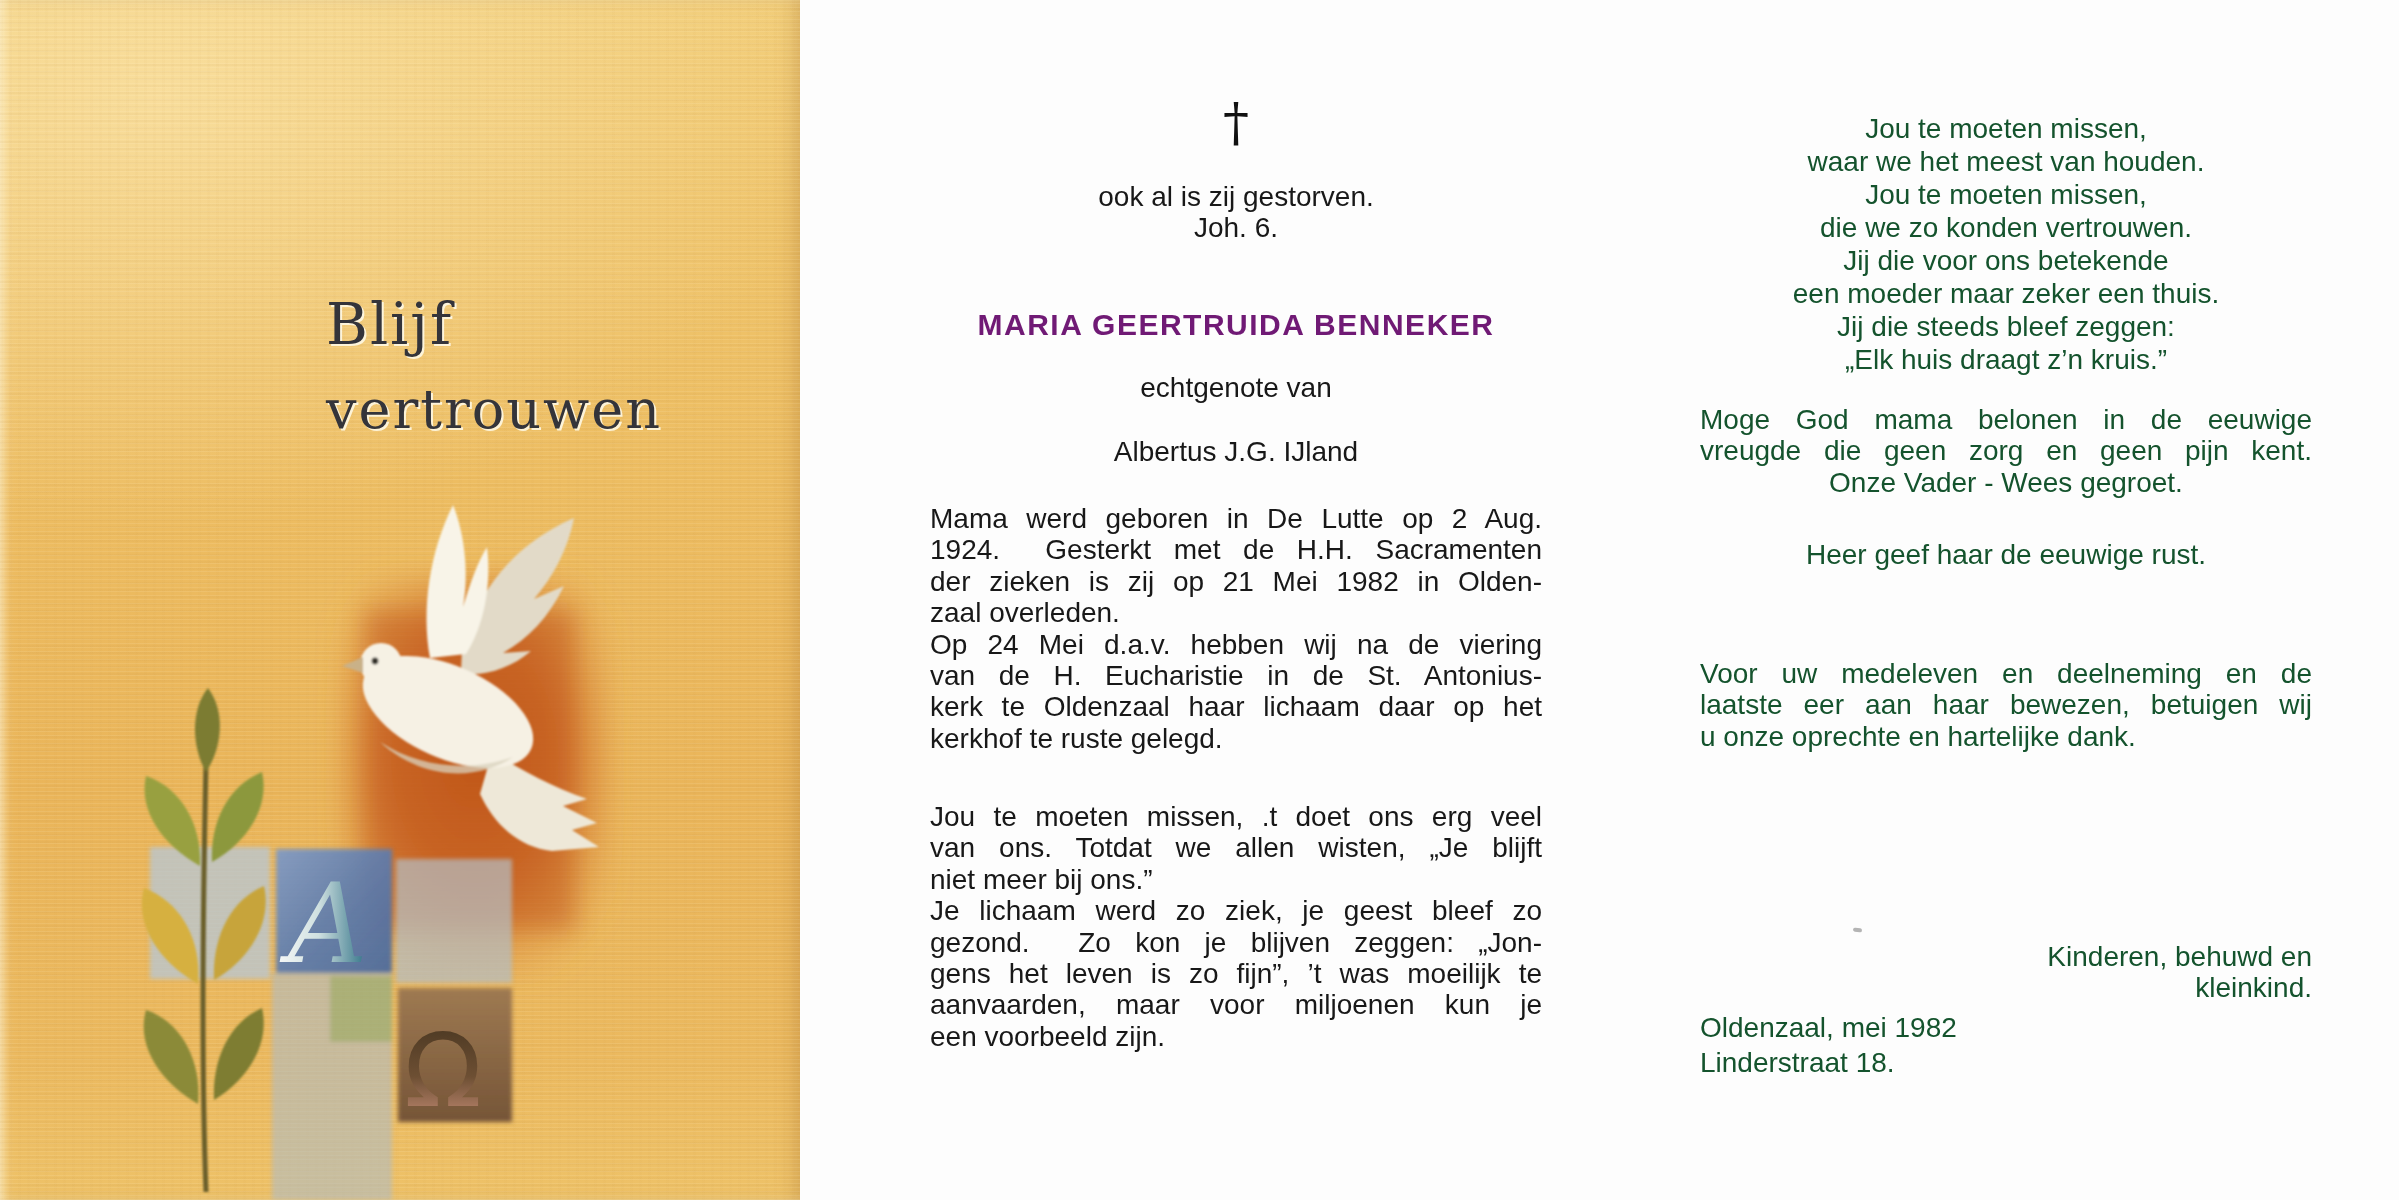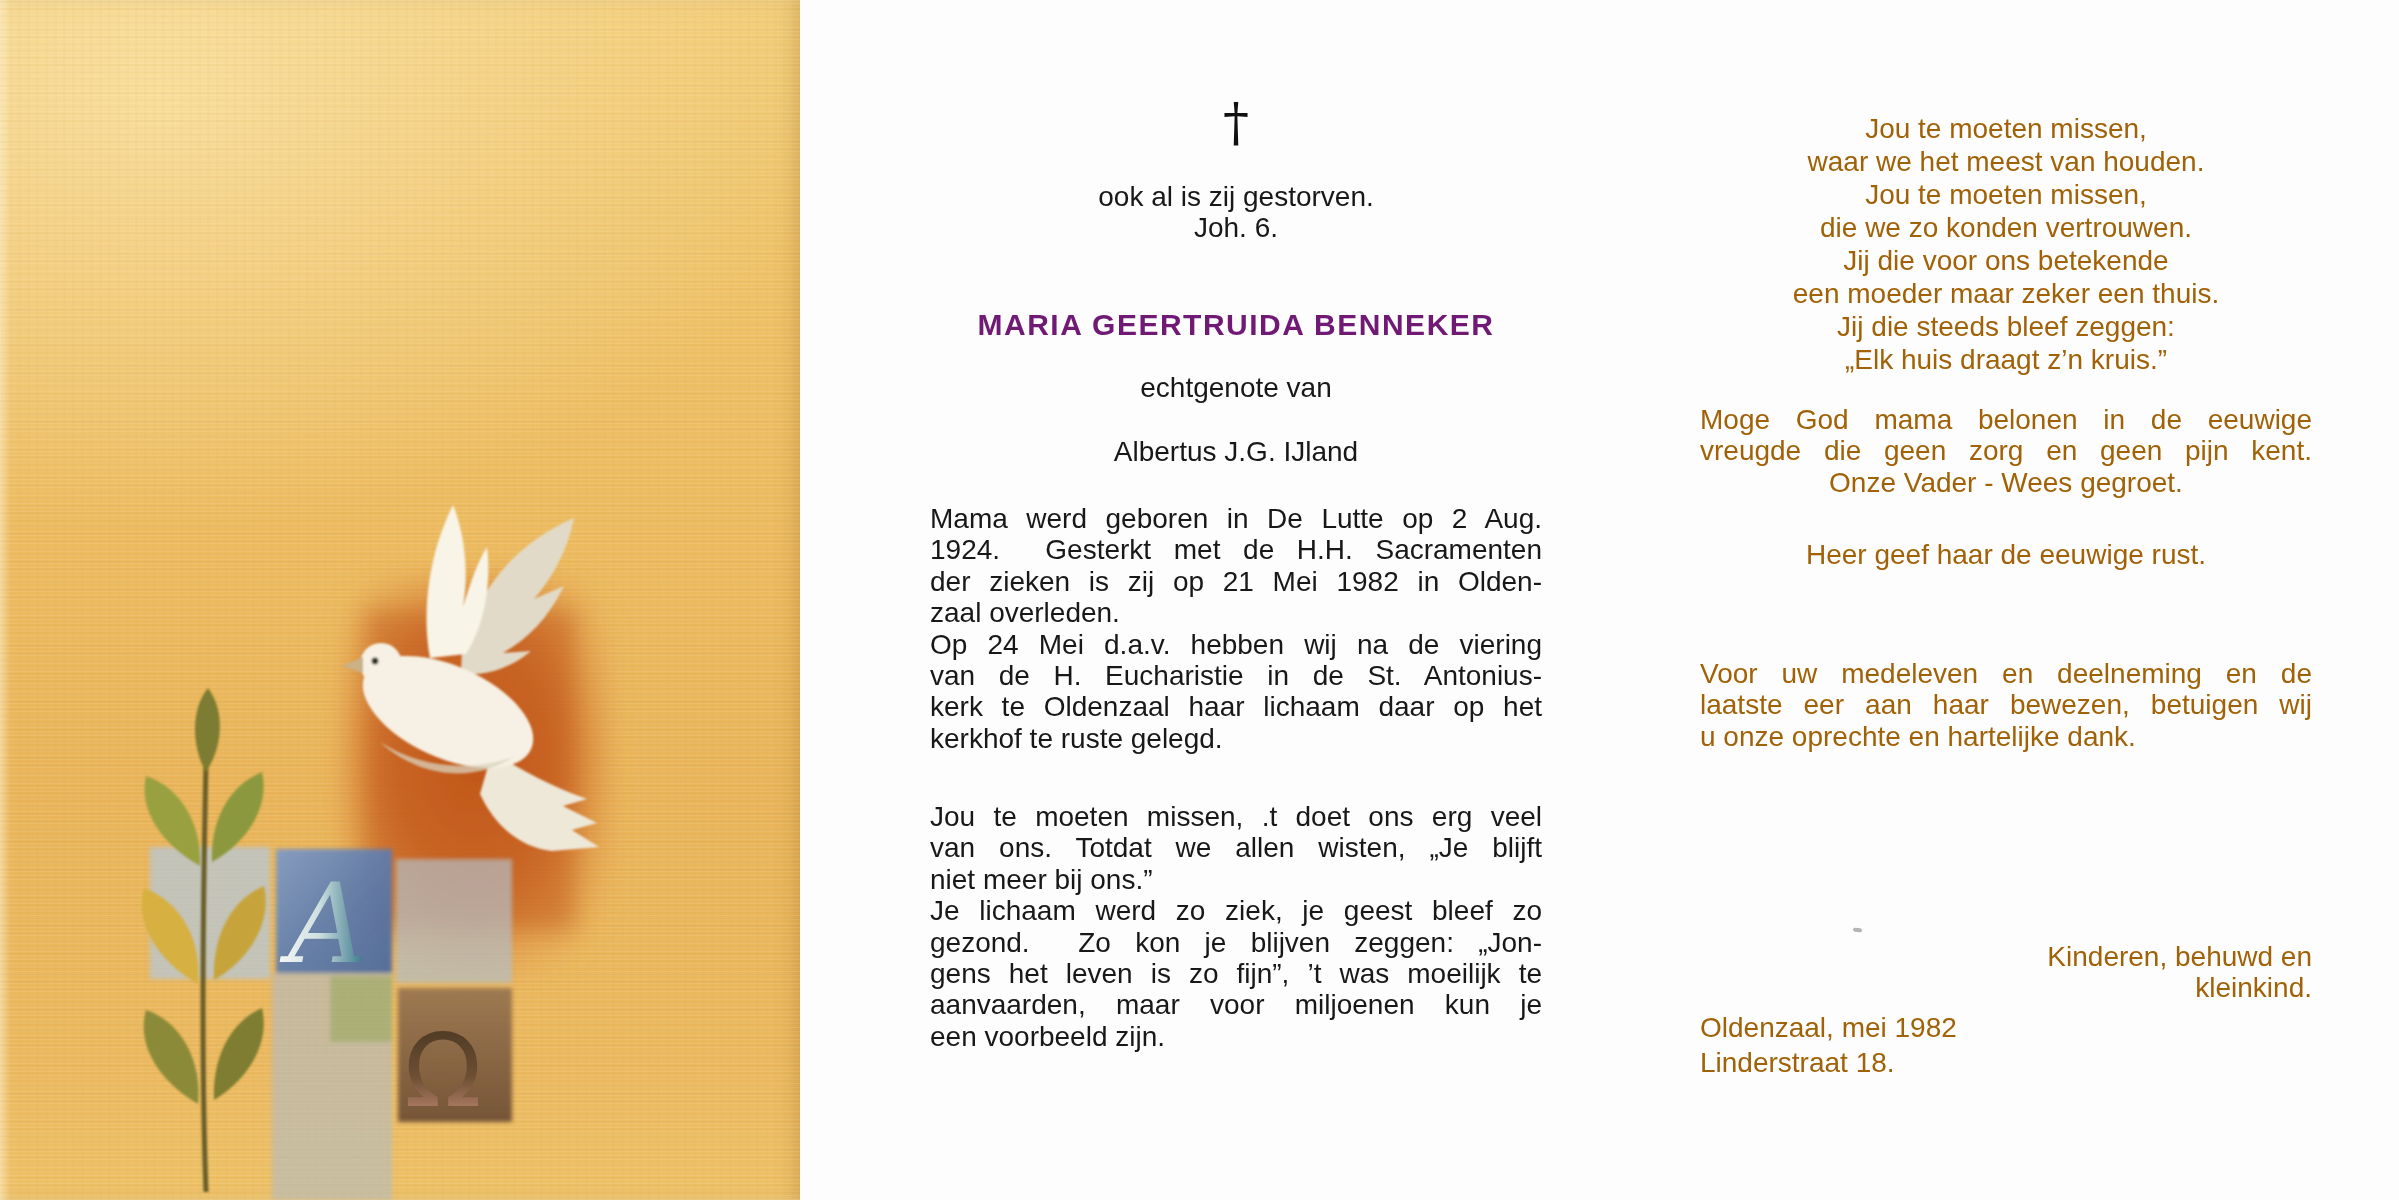--- a/index.html
+++ b/index.html
@@ -31,21 +31,21 @@
     font-family:"DejaVu Serif","Liberation Serif",serif;
     color:#34343a;letter-spacing:2px;
     text-shadow:2px 2px 0 rgba(255,252,235,.85);
   }
   .card-title .t1{font-size:57px;line-height:57px;}
   .card-title .t2{font-size:54px;line-height:54px;margin-top:30px;}
 
   
   .page-col{position:absolute;top:0;height:1200px;color:#181818;}
   #page-center{left:930px;width:612px;}
-  #page-right{left:1700px;width:612px;color:#a16207;}
+  #page-right{left:1700px;width:612px;color:#14532d;}
 
   .line{
     font-size:28px;line-height:31.4px;white-space:pre-wrap;
   }
   .poem .line{line-height:33px;}
   .c{text-align:center;}
   .r{text-align:right;}
   .j{text-align:justify;text-align-last:justify;}
   .abs{position:absolute;left:0;right:0;}
 
@@ -144,20 +144,24 @@
         <path d="M462,648 C478,590 514,544 574,518 C568,549 553,577 534,599 L564,586 C549,617 528,639 503,653 L531,651 C510,669 483,677 461,673 Z" fill="#e2dac8"></path>
         <path d="M430,658 C421,608 430,551 453,505 C465,534 469,575 463,607 C470,584 477,563 487,547 C492,586 483,628 466,654 Z" fill="#f8f4e8"></path>
         <ellipse cx="448" cy="712" rx="91" ry="46" transform="rotate(24 448 712)" fill="#f6f1e4"></ellipse>
         <path d="M380,742 C420,768 470,772 513,757 C478,781 423,781 380,742 Z" fill="#d8d1bd" opacity="0.75"></path>
         <circle cx="381" cy="664" r="21" fill="#f6f1e4"></circle>
         <path d="M363,657 L342,666 L363,673 Z" fill="#c9b188"></path>
         <circle cx="375" cy="661" r="3.4" fill="#34322c"></circle>
       </g>
     </svg>
 
+    <div class="card-title">
+      <div class="t1">Blijf</div>
+      <div class="t2">vertrouwen</div>
+    </div>
   </div>
 
   <div id="page-center" class="page-col">
     <div id="dagger">†</div>
 
     <div class="abs" style="top:181px">
       <div class="line c">ook al is zij gestorven.</div>
       <div class="line c">Joh. 6.</div>
     </div>
 

